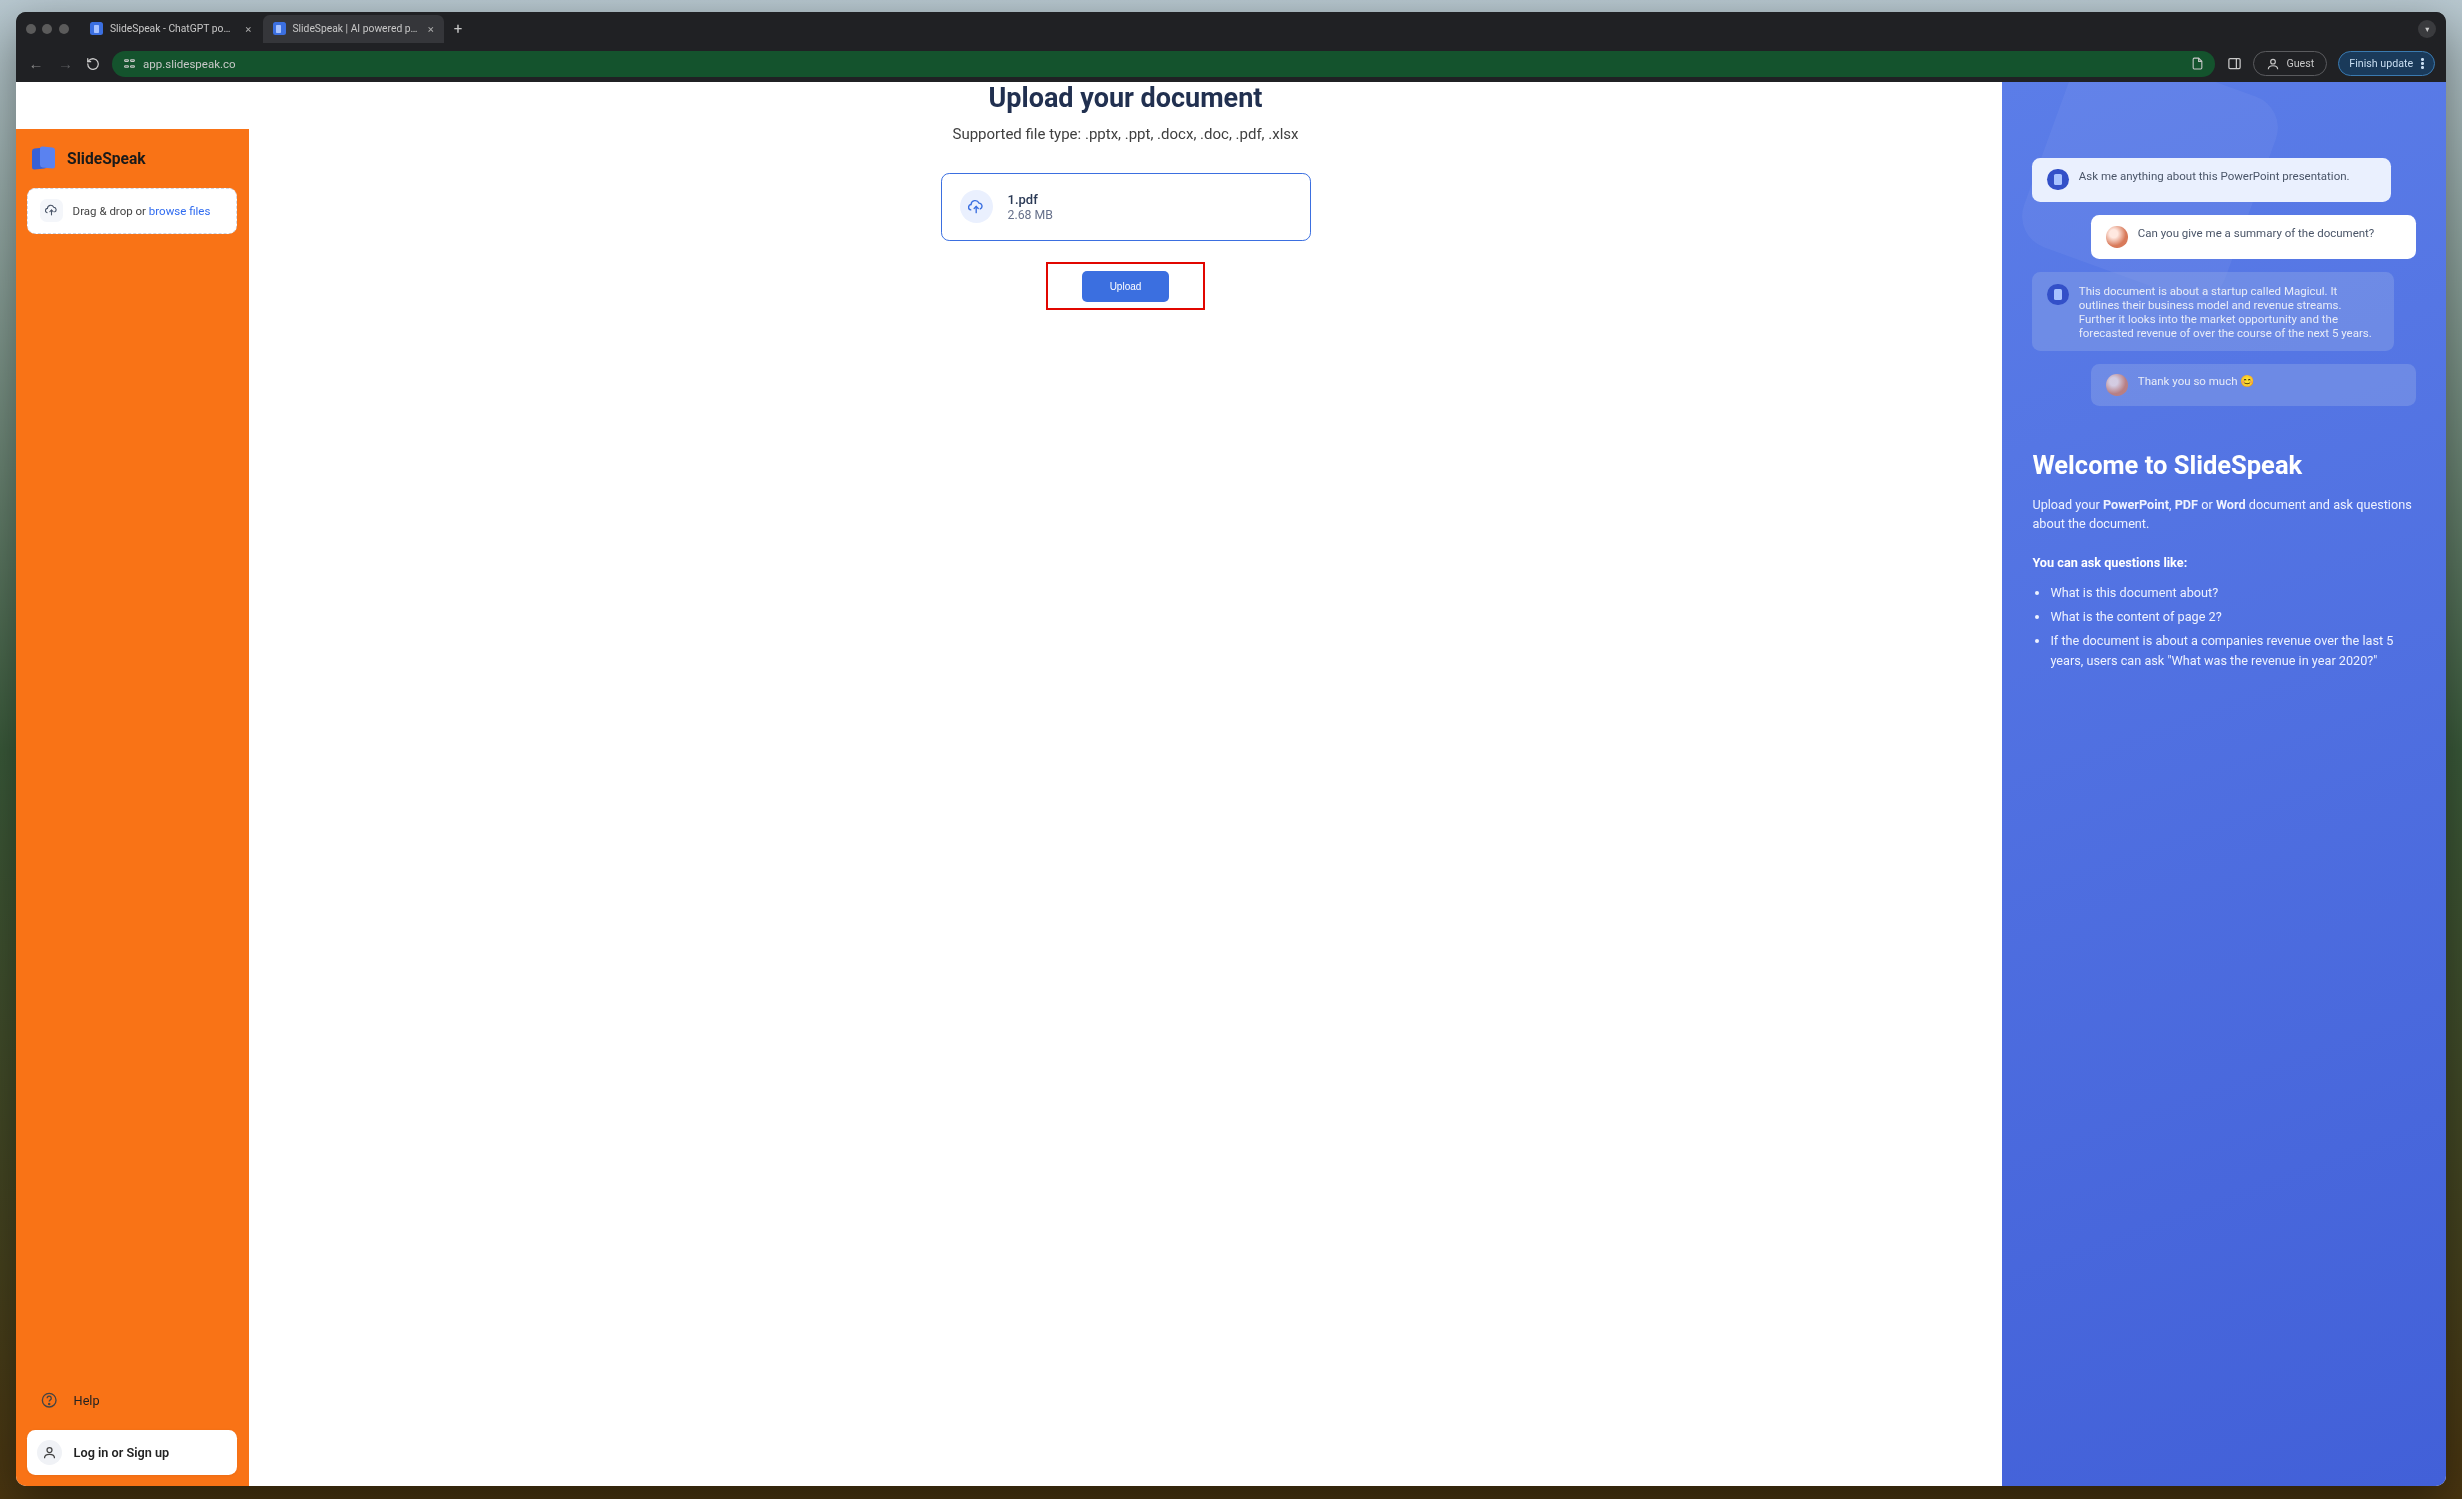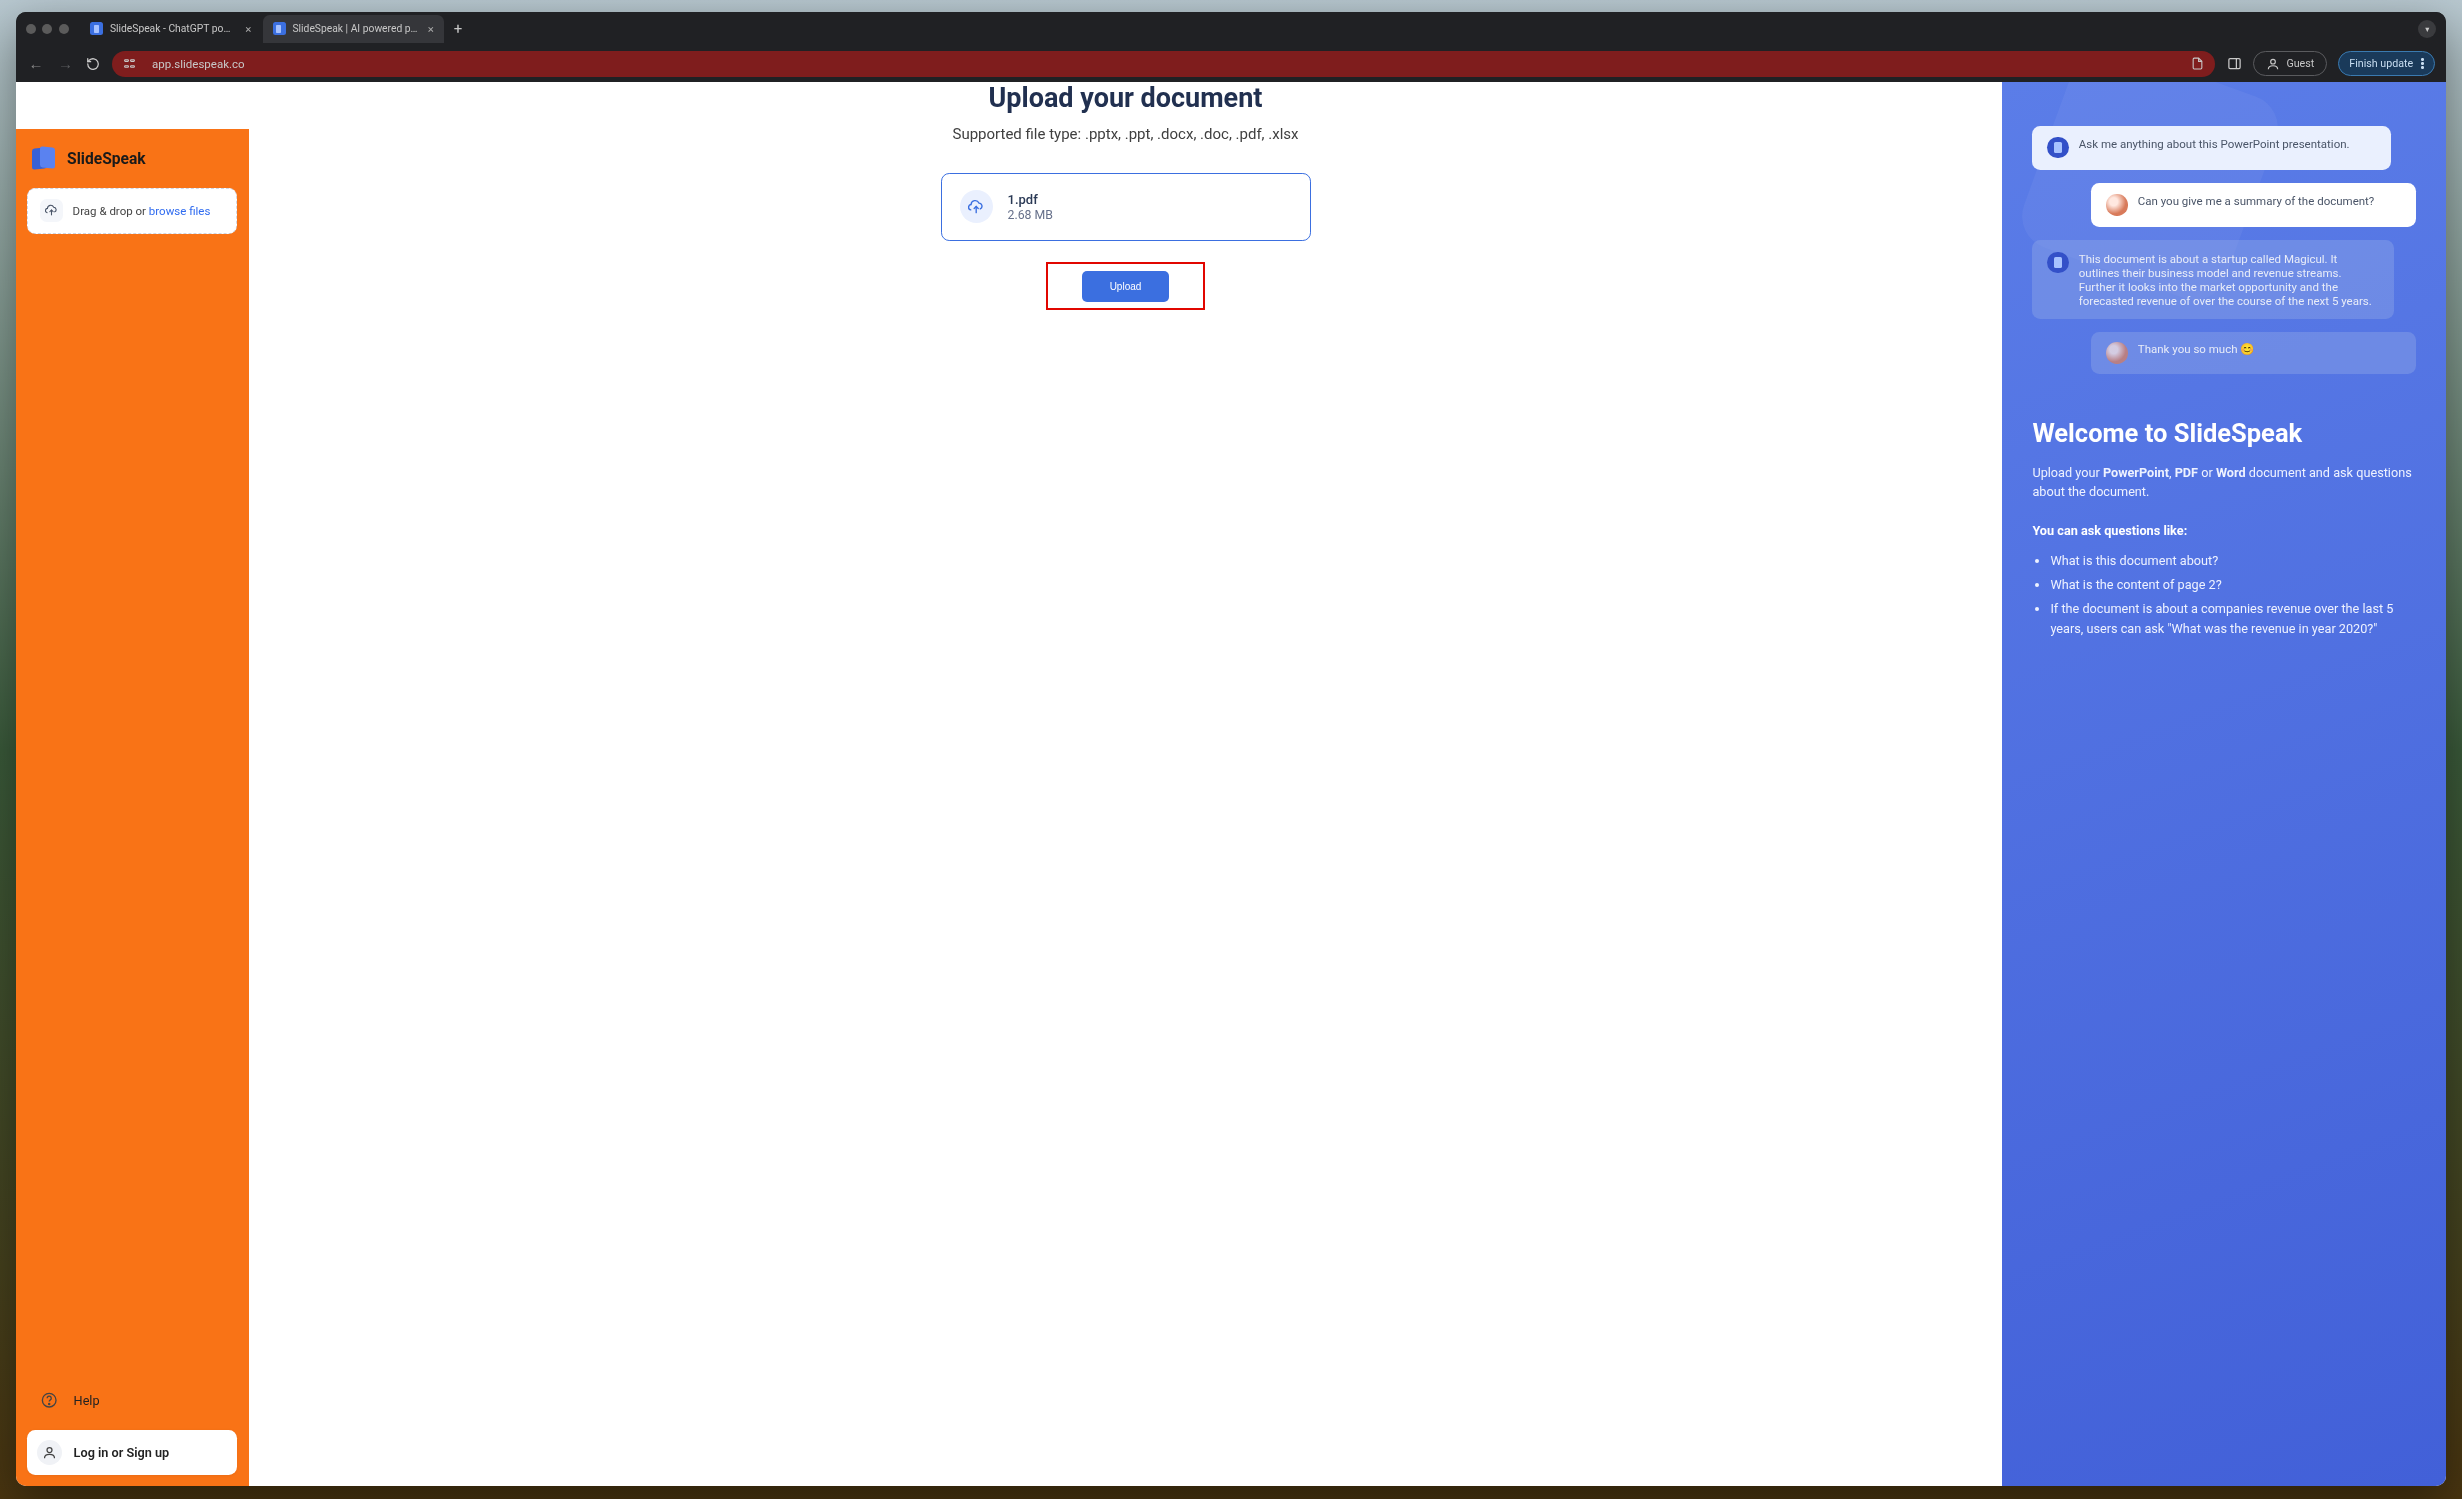--- a/index.html
+++ b/index.html
@@ -61,26 +61,26 @@
   display: flex;
   align-items: center;
   padding: 0 11.5px;
   gap: 11.5px;
 }
 .nav-arrow { color: #8a8a8a; font-size: 15px; width: 18px; text-align: center; cursor: pointer; }
 .reload { color: #c8c8c8; font-size: 13px; cursor: pointer; }
 .addrbar {
   flex: 1;
   height: 26px;
-  background: #7f1d1d;
+  background: #14532d;
   border-radius: 16.4px;
   display: flex;
   align-items: center;
   padding: 0 11.5px;
-  gap: 16px;
+  gap: 7px;
   color: #c8c8c8;
   font-size: 11.5px;
 }
 .addr-icon { color: #c8c8c8; display:flex; align-items:center; }
 .toolbar-right { display: flex; align-items: center; gap: 11.5px; }
 .tb-icon { color: #c8c8c8; font-size: 13px; }
 .guest-pill {
   display: flex; align-items: center; gap: 6.6px;
   border: 0.8px solid #5a5b5e; border-radius: 15px;
   padding: 4.1px 11.5px; color: #c8c8c8; font-size: 10.7px;
@@ -194,21 +194,21 @@
   content:""; position:absolute; left:41px; top:-16.4px; width:214px; height:214px;
   background: rgba(255,255,255,0.05); border-radius: 33px; transform: rotate(20deg);
 }
 
 .bubble {
   position: relative; z-index: 1;
   border-radius: 8.2px; padding: 11.5px 15px;
   font-size: 11.5px; color: #4a5568; margin-bottom: 13px;
   display: flex; gap: 10px; align-items: flex-start;
 }
-.bubble.bot { background: #eaf0fe; margin-right: 25px; }
+.bubble.bot { background: #eaf0fe; margin-right: 25px; margin-top: 32px; }
 .bubble.user { background: #fff; margin-left: 59px; }
 .bubble.bot2 { background: rgba(140,165,230,0.45); color: #e8ecf8; margin-right: 22px; }
 .bubble.user2 { background: rgba(140,165,230,0.45); color: #e8ecf8; margin-left: 59px; padding: 10px 15px; }
 
 .avatar { width: 21.4px; height: 21.4px; border-radius: 50%; flex-shrink: 0; }
 .avatar.bot-av { background: #3350c8; display:flex;align-items:center;justify-content:center; }
 .avatar.bot-av::after { content:""; width:8.2px; height:11.5px; background:#a7c2ff; border-radius:1.6px; }
 .avatar.user-av {
   background: radial-gradient(circle at 35% 35%, #ffe8e0 20%, #d87a5a 60%);
 }

